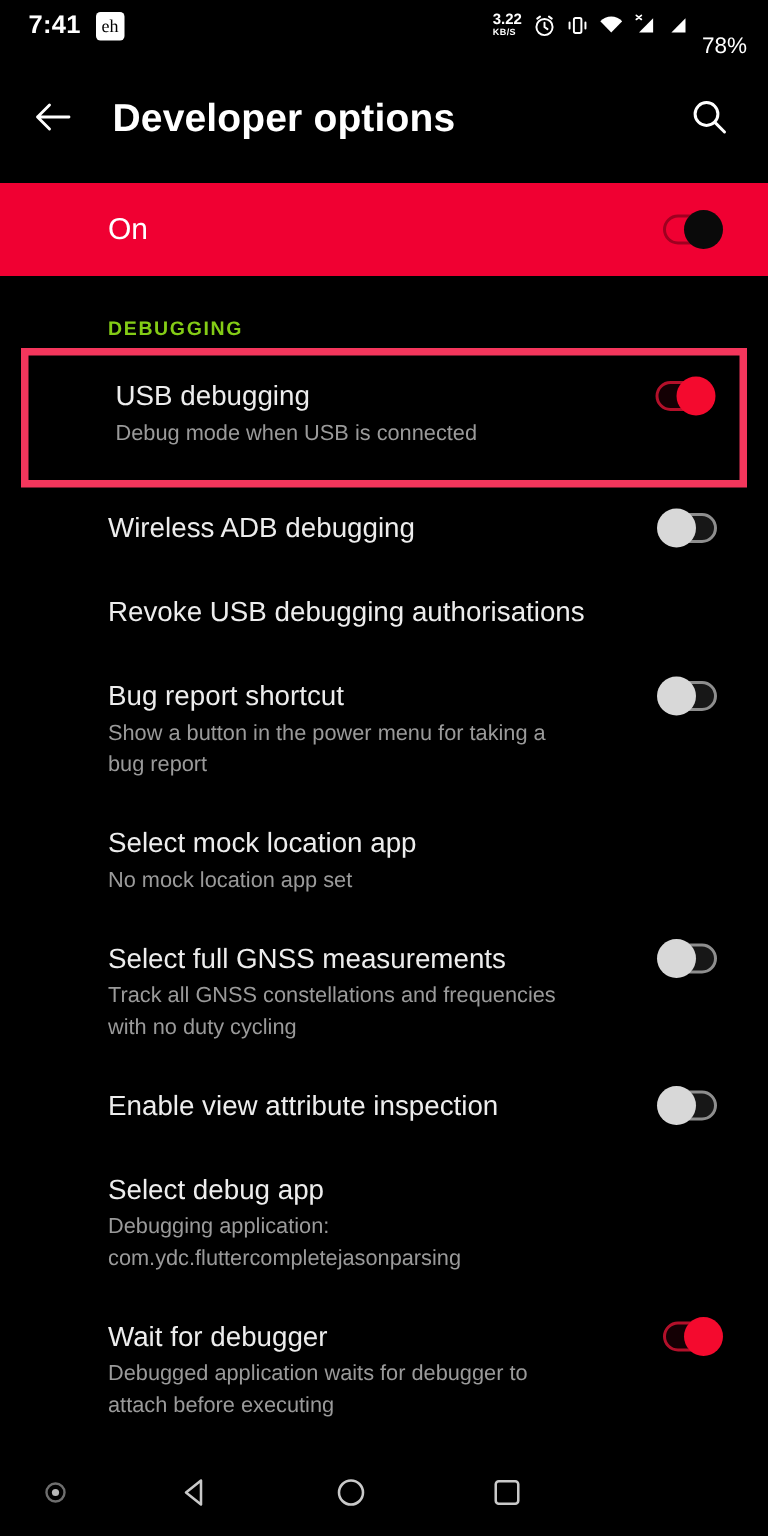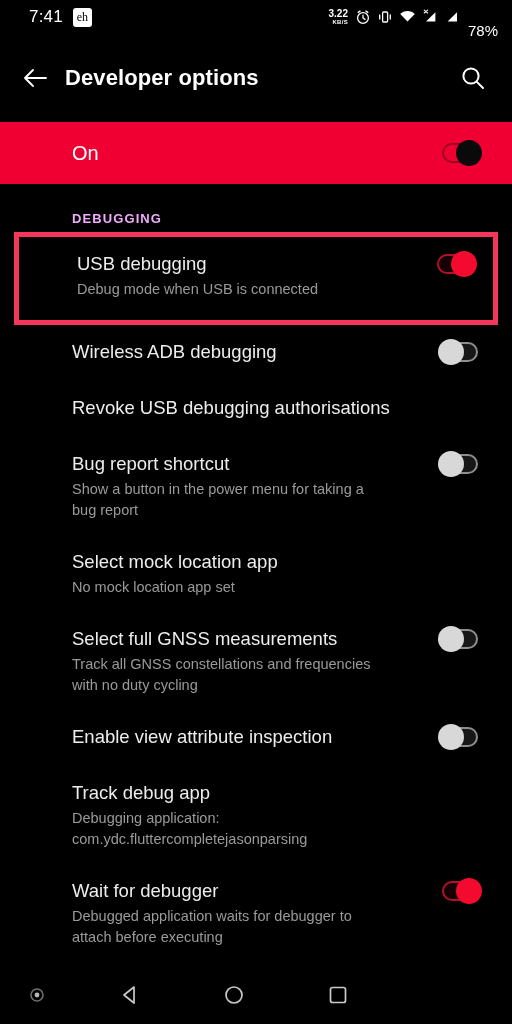--- a/index.html
+++ b/index.html
@@ -9,57 +9,57 @@
     font-family:"Liberation Sans", sans-serif;
     overflow:hidden;
   }
   #screen { position:relative; width:512px; height:1024px; background:#000; }
 
   
   .statusbar{
     position:absolute; top:0; left:0; width:512px; height:34px;
     display:flex; align-items:center; color:#fff;
   }
-  .sb-time{ font-size:17px; font-weight:400; margin-left:29px; letter-spacing:.2px; }
+  .sb-time{ font-size:17px; font-weight:700; margin-left:19px; letter-spacing:.2px; }
   .sb-appicon{
     margin-left:10px; width:19px; height:19px; background:#fff; color:#000;
     border-radius:3px; font-size:12px; font-weight:400; line-height:19px;
     text-align:center; font-family:"Liberation Serif", serif;
   }
   .sb-right{ margin-left:auto; margin-right:14px; display:flex; align-items:center; gap:7px; }
-  .sb-net{ display:flex; flex-direction:column; align-items:flex-end; line-height:1; }
+  .sb-net{ display:flex; flex-direction:column; align-items:flex-start; line-height:1; }
   .sb-net .n1{ font-size:10px; font-weight:700; }
   .sb-net .n2{ font-size:6px; font-weight:700; letter-spacing:.3px; }
   .sb-batt{ font-size:15px; margin-left:2px;margin-top:26px; }
   .sb-ico{ display:block; }
 
   
   .appbar{
     position:absolute; top:34px; left:0; width:512px; height:88px;
     display:flex; align-items:center;
   }
   .back-btn{ width:34px; height:34px; margin-left:18px; display:flex; align-items:center; justify-content:center; }
   .appbar-title{
-    color:#fff; font-size:22px; font-weight:700; margin-left:13px; letter-spacing:.1px;
+    color:#fff; font-size:26px; font-weight:700; margin-left:23px; letter-spacing:.1px;
   }
   .search-btn{ margin-left:auto; margin-right:22px; width:34px; height:34px;
     display:flex; align-items:center; justify-content:center; }
 
   
   .banner{
     position:absolute; top:122px; left:0; width:512px; height:62px;
     background:#F00032; display:flex; align-items:center;
   }
   .banner-label{ color:#fff; font-size:20px; margin-left:72px; }
   .banner-toggle{ margin-left:auto; margin-right:30px; }
 
   
   .section-header{
     position:absolute; top:211px; left:72px;
-    color:#f0abfc; font-size:13px; font-weight:700; letter-spacing:1.1px;
+    color:#84cc16; font-size:13px; font-weight:700; letter-spacing:1.1px;
   }
 
   
   .list{ position:absolute; top:232px; left:0; width:512px; }
   .row{
     position:relative; display:flex; align-items:flex-start;
     padding:14px 30px 14px 72px; min-height:56px;gap:34px;
   }
   .row-text{ flex:1 1 auto; padding-right:14px; }
   .row-title{ color:#EDEDED; font-size:18.5px; line-height:25px; font-weight:400; }
@@ -234,21 +234,21 @@
         </div>
         <div class="row-ctrl">
           <div class="toggle off">
             <div class="track"></div>
             <div class="thumb"></div>
           </div>
         </div>
       </div>
       <div class="row">
         <div class="row-text">
-          <div class="row-title">Track debug app</div>
+          <div class="row-title">Select debug app</div>
           <div class="row-sub">Debugging application: com.ydc.fluttercompletejasonparsing</div>
         </div>
         <div class="row-ctrl"></div>
       </div>
       <div class="row">
         <div class="row-text">
           <div class="row-title">Wait for debugger</div>
           <div class="row-sub">Debugged application waits for debugger to attach before executing</div>
         </div>
         <div class="row-ctrl">

